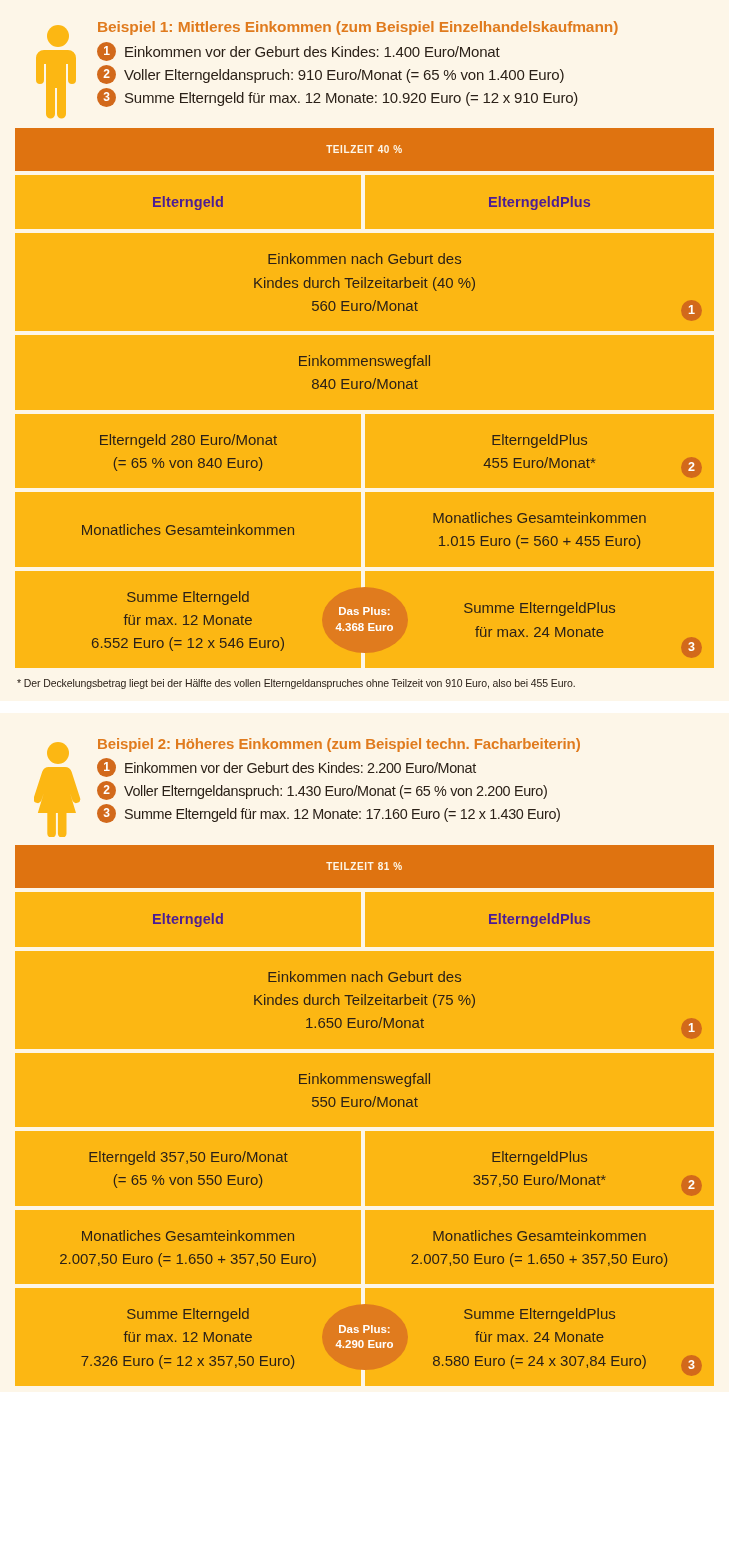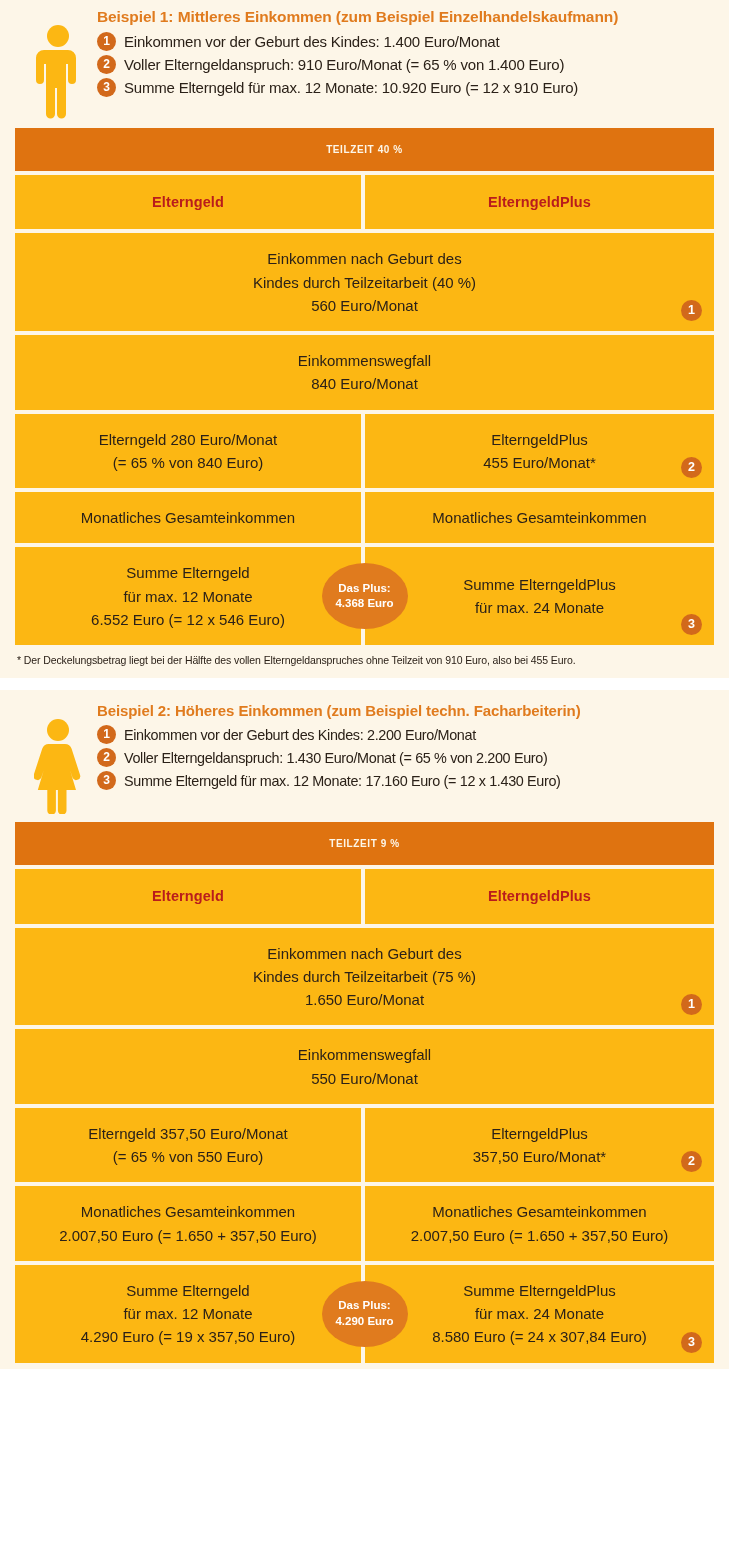--- a/index.html
+++ b/index.html
@@ -25,21 +25,21 @@
     position: relative;
   }
 
   .panel-1 { padding-top: 8px; padding-bottom: 10px; }
   .panel-gap { height: 12px; background: #ffffff; }
   .panel-2 { padding-top: 12px; padding-bottom: 6px; }
 
   
   .intro {
     display: flex;
-    align-items: flex-start;
+    align-items: center;
     padding-left: 8px;
     padding-bottom: 8px;
   }
 
   .person-icon {
     width: 70px;
     flex: 0 0 70px;
     display: flex;
     align-items: center;
     justify-content: center;
@@ -114,21 +114,21 @@
     align-items: center;
   }
 
   .cell-left  { flex: 0 0 346px; margin-right: 4px; }
   .cell-right { flex: 1 1 auto; }
   .cell-full  { flex: 1 1 auto; }
 
   .cell div { line-height: 1.55; white-space: nowrap; }
 
   .head-cell {
-    color: #b91c1c;
+    color: #4c1d95;
     font-weight: bold;
     font-size: 14.5px;
     padding: 16px 10px;
     letter-spacing: 0.1px;
   }
 
   .row-marker {
     position: absolute;
     right: 12px;
     bottom: 10px;
@@ -243,20 +243,21 @@
         </div>
         <div class="row-marker">2</div>
       </div>
 
       <div class="row">
         <div class="cell cell-left">
           <div>Monatliches Gesamteinkommen</div>
         </div>
         <div class="cell cell-right">
           <div>Monatliches Gesamteinkommen</div>
+          <div>1.015 Euro (= 560 + 455 Euro)</div>
         </div>
       </div>
 
       <div class="row">
         <div class="cell cell-left">
           <div>Summe Elterngeld</div>
           <div>für max. 12 Monate</div>
           <div>6.552 Euro (= 12 x 546 Euro)</div>
         </div>
         <div class="cell cell-right">
@@ -299,21 +300,21 @@
         </div>
         <div class="intro-line">
           <span class="num-badge">3</span>
           <span>Summe Elterngeld für max. 12 Monate: 17.160 Euro (= 12 x 1.430 Euro)</span>
         </div>
       </div>
     </div>
 
     <div class="table">
 
-      <div class="band">TEILZEIT 9 %</div>
+      <div class="band">TEILZEIT 81 %</div>
 
       <div class="row">
         <div class="cell cell-left head-cell">
           <div>Elterngeld</div>
         </div>
         <div class="cell cell-right head-cell">
           <div>ElterngeldPlus</div>
         </div>
       </div>
 
@@ -353,21 +354,21 @@
         <div class="cell cell-right">
           <div>Monatliches Gesamteinkommen</div>
           <div>2.007,50 Euro (= 1.650 + 357,50 Euro)</div>
         </div>
       </div>
 
       <div class="row">
         <div class="cell cell-left">
           <div>Summe Elterngeld</div>
           <div>für max. 12 Monate</div>
-          <div>4.290 Euro (= 19 x 357,50 Euro)</div>
+          <div>7.326 Euro (= 12 x 357,50 Euro)</div>
         </div>
         <div class="cell cell-right">
           <div>Summe ElterngeldPlus</div>
           <div>für max. 24 Monate</div>
           <div>8.580 Euro (= 24 x 307,84 Euro)</div>
         </div>
         <div class="plus-bubble">
           <div>Das Plus:</div>
           <div>4.290 Euro</div>
         </div>

